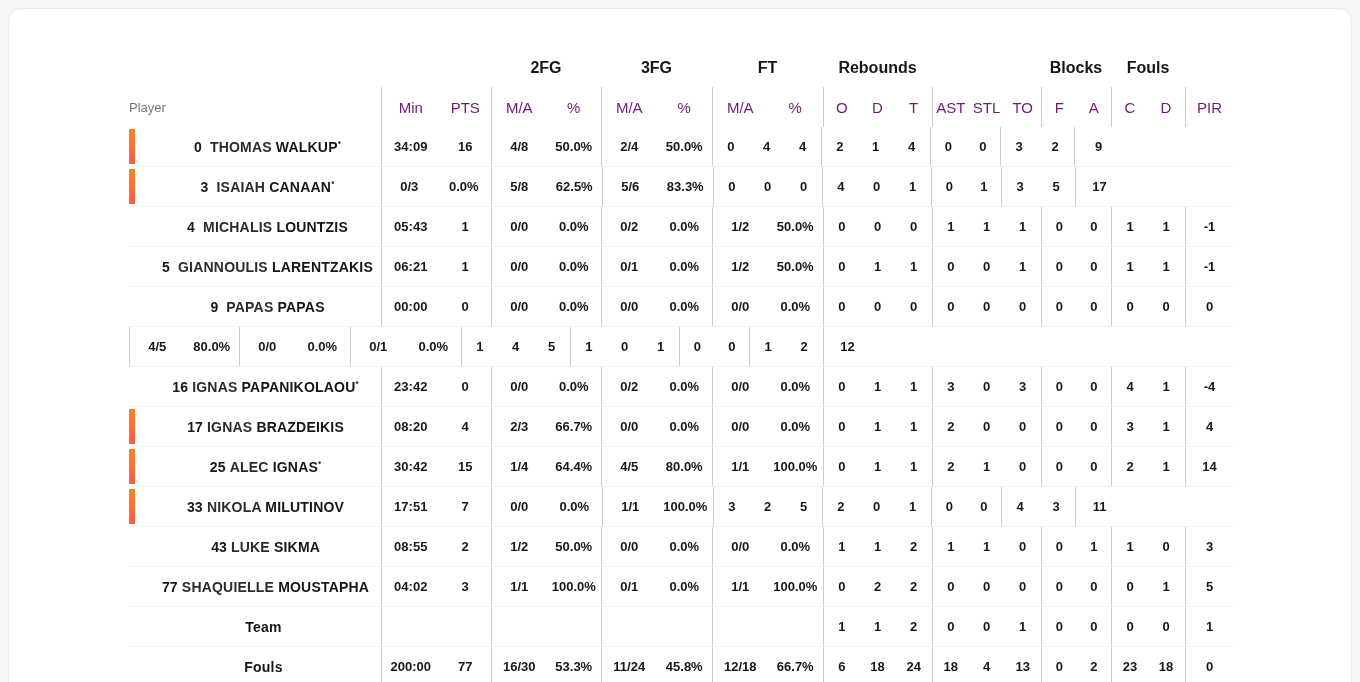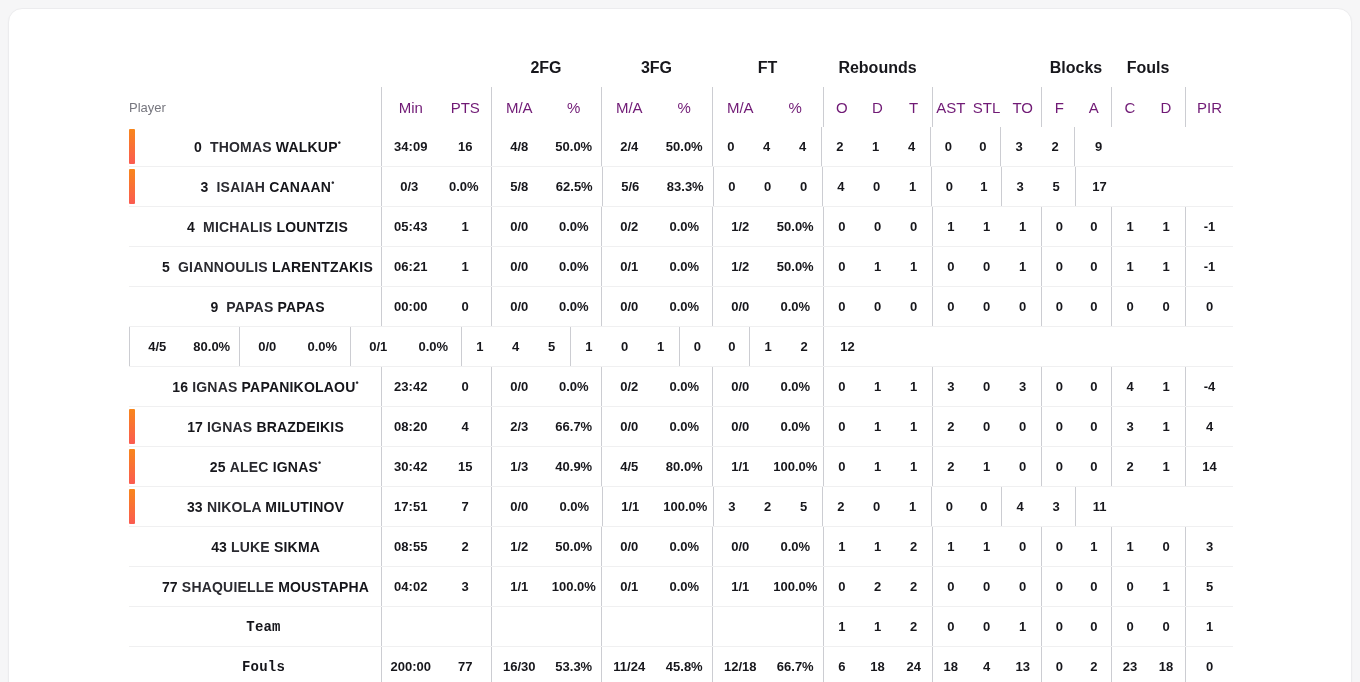--- a/index.html
+++ b/index.html
@@ -36,21 +36,21 @@
   .player { position:relative; width:252px; display:flex; align-items:center;
     padding-left:17px; }
   .accent { display:none; position:absolute; left:0; top:2px; bottom:2px; width:6px;
     border-radius:1px; }
   .on-court .accent { display:block;
     background:linear-gradient(180deg, var(--accent-top), var(--accent-bottom)); }
   .pnum { min-width:24px; font-size:14px; font-weight:700; color:#17171c; }
   .pname { font-size:14px; color:#2a2a30; letter-spacing:.2px; white-space:nowrap; }
   .plast { font-weight:700; color:#15151a; }
   .pmark { font-size:9px; vertical-align:super; font-weight:700; }
-  .summary .pname { font-weight:700;font-family:Liberation Mono, monospace; }
+  .summary .pname { font-weight:700; }
 </style>
 </head>
 <body>
 
 <div class="card">
   <div class="table">
 
     <div class="ghdr">
       <div class="g" style="width:362px"></div>
       <div class="g w110">2FG</div>
@@ -452,22 +452,22 @@
         <div class="cell player">
           <span class="accent"></span>
           <span class="pnum">25</span>
           <span class="pname"><span class="pfirst">ALEC</span> <span class="plast">IGNAS</span><sup class="pmark">•</sup></span>
         </div>
         <div class="grp w110">
           <span class="cell c58">30:42</span>
           <span class="cell c52">15</span>
         </div>
         <div class="grp w110">
-          <span class="cell c55">1/3</span>
-          <span class="cell c55">40.9%</span>
+          <span class="cell c55">1/4</span>
+          <span class="cell c55">64.4%</span>
         </div>
         <div class="grp w111 g-3fg">
           <span class="cell c55">4/5</span>
           <span class="cell c55">80.0%</span>
         </div>
         <div class="grp w111 g-ft">
           <span class="cell c55">1/1</span>
           <span class="cell c55">100.0%</span>
         </div>
         <div class="grp w109 g-reb">

